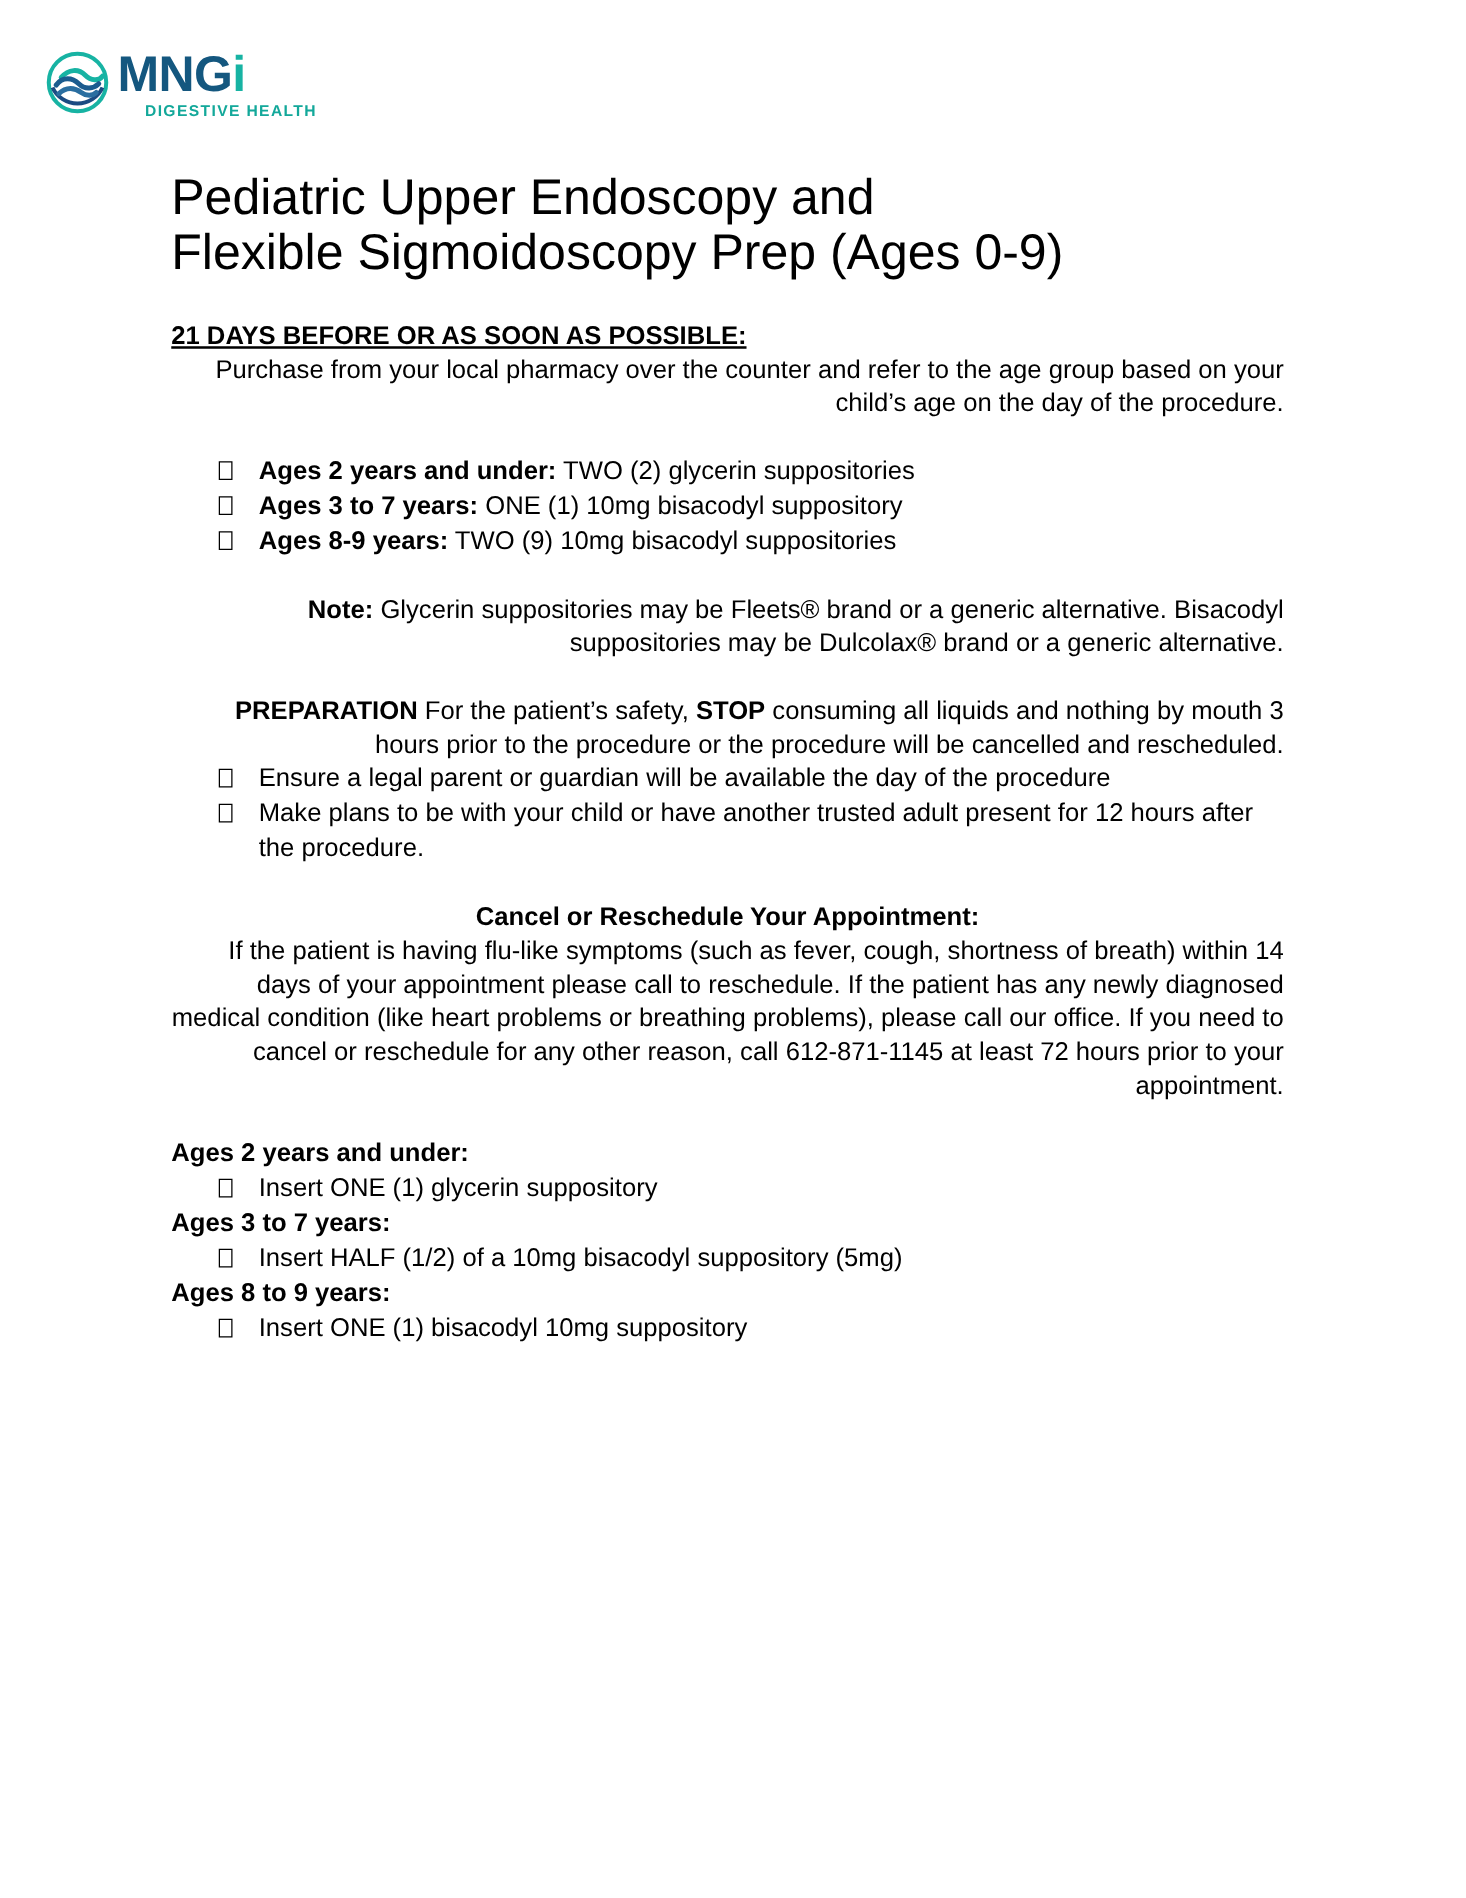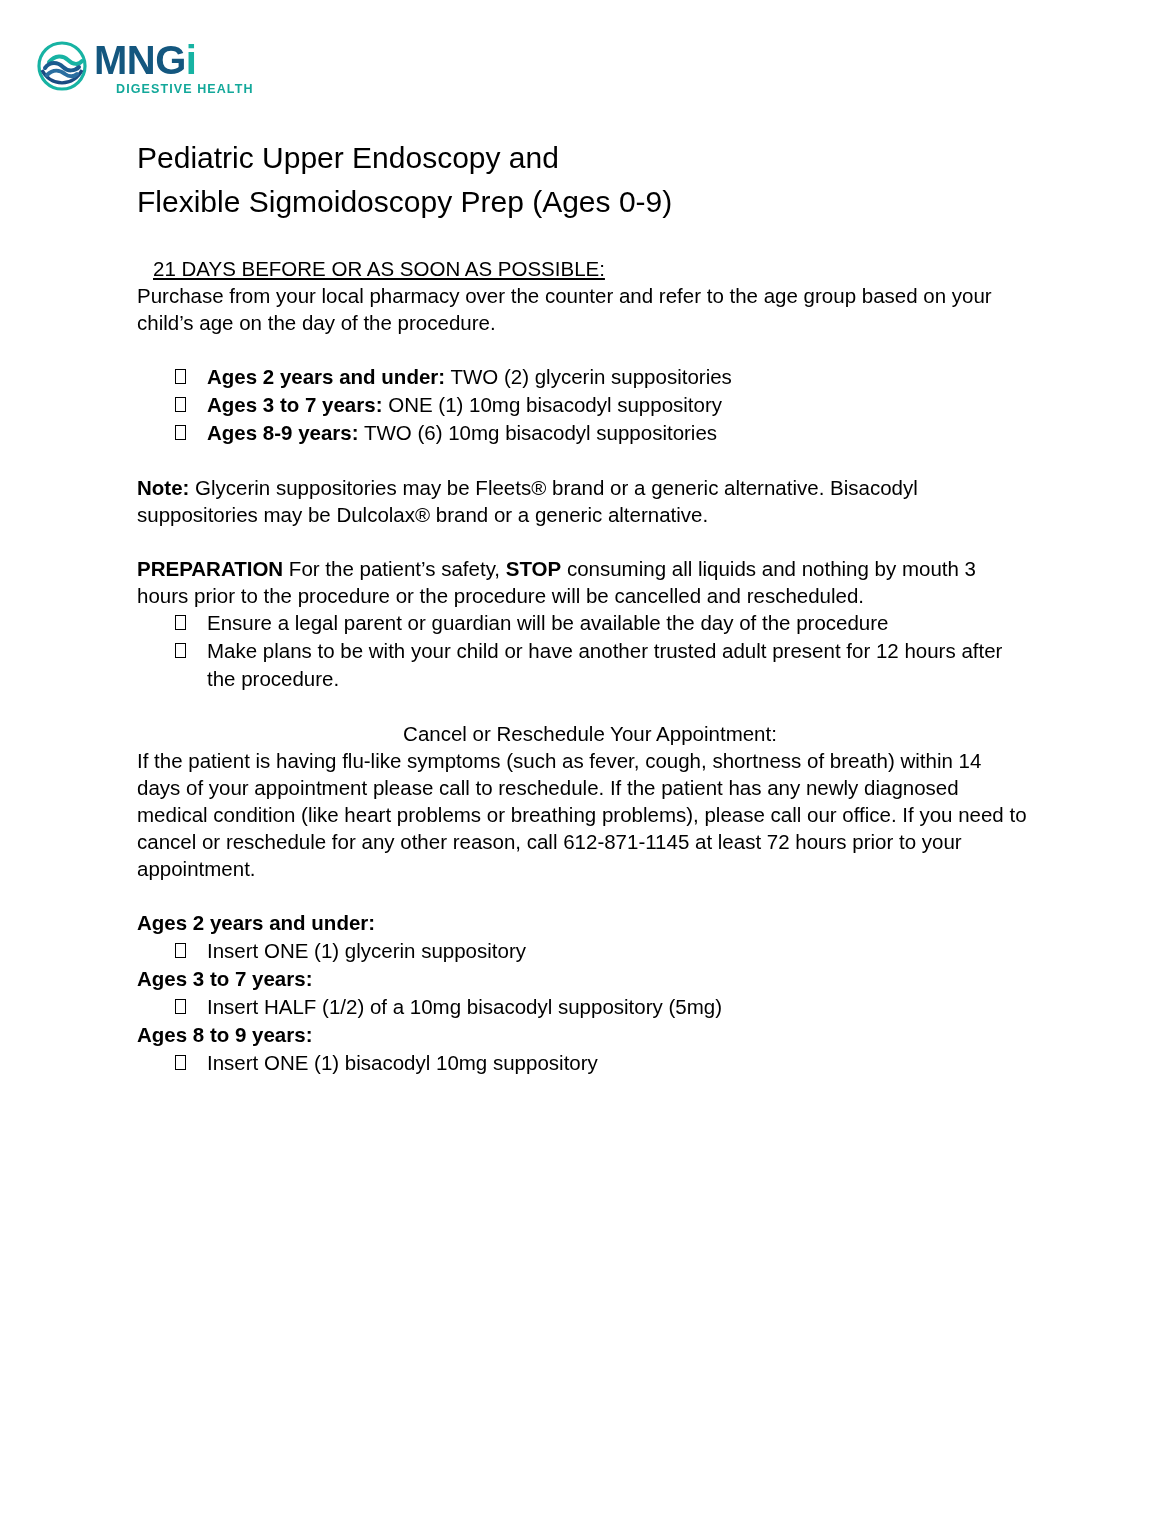--- a/index.html
+++ b/index.html
@@ -68,50 +68,50 @@
   
   .doc {
     position: absolute;
     left: 137px;
     top: 136px;
     width: 890px;
   }
 
   h1.title {
     margin: 0;
-    font-size: 30px;
+    font-size: 40px;
     font-weight: normal;
     line-height: 44px;
     letter-spacing: 0px;
     font-family: "Liberation Sans", sans-serif;
   }
   h1.title .line {
     display: block;
     white-space: nowrap;
   }
 
   .sec-head {
     font-size: 20.5px;
-    font-weight: normal;
+    font-weight: bold;
     line-height: 27px;
     margin-top: 15px;
-    margin-left: 16px;
   }
   .sec-head.underline {
     text-decoration: underline;
     display: inline-block;
   }
   .sec-head-wrap {
     margin-top: 16px;
   }
 
   p.body-text {
     margin: 0;
     font-size: 20.5px;
     line-height: 27px;
+    text-align: right;
   }
 
   .block-gap {
     height: 27px;
   }
 
   ul.boxlist {
     list-style: none;
     margin: 0;
     padding: 0;
@@ -183,21 +183,21 @@
   <div class="block-gap"></div>
 
   <ul class="boxlist">
     <li>
       <span class="box-bullet"></span><span class="lbl-bold">Ages 2 years and under:</span><span> TWO (2) glycerin suppositories</span>
     </li>
     <li>
       <span class="box-bullet"></span><span class="lbl-bold">Ages 3 to 7 years:</span><span> ONE (1) 10mg bisacodyl suppository</span>
     </li>
     <li>
-      <span class="box-bullet"></span><span class="lbl-bold">Ages 8-9 years:</span><span> TWO (6) 10mg bisacodyl suppositories</span>
+      <span class="box-bullet"></span><span class="lbl-bold">Ages 8-9 years:</span><span> TWO (9) 10mg bisacodyl suppositories</span>
     </li>
   </ul>
 
   <div class="block-gap"></div>
 
   <p class="body-text"><span class="lbl-bold">Note:</span><span> Glycerin suppositories may be Fleets® brand or a generic alternative. Bisacodyl suppositories may be Dulcolax® brand or a generic alternative.</span></p>
 
   <div class="block-gap"></div>
 
   <p class="body-text"><span class="lbl-bold">PREPARATION</span><span> For the patient’s safety, </span><span class="lbl-bold">STOP</span><span> consuming all liquids and nothing by mouth 3 hours prior to the procedure or the procedure will be cancelled and rescheduled.</span></p>

